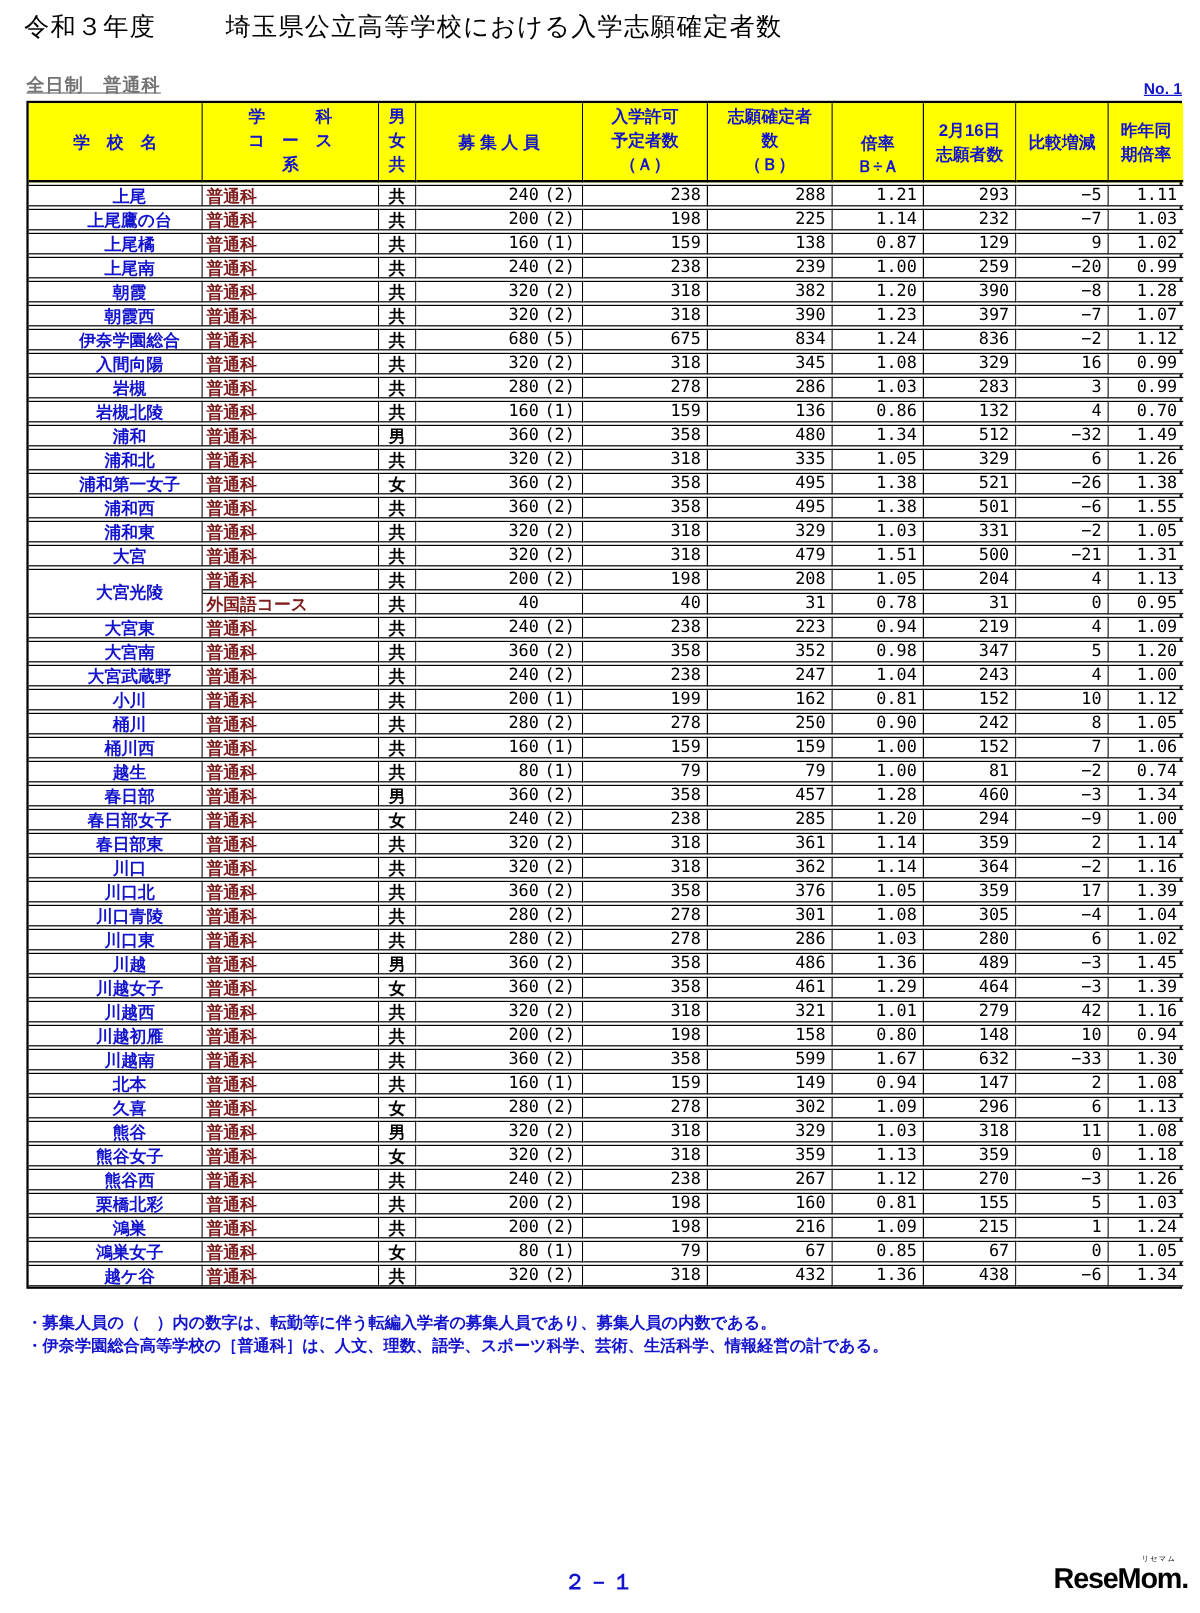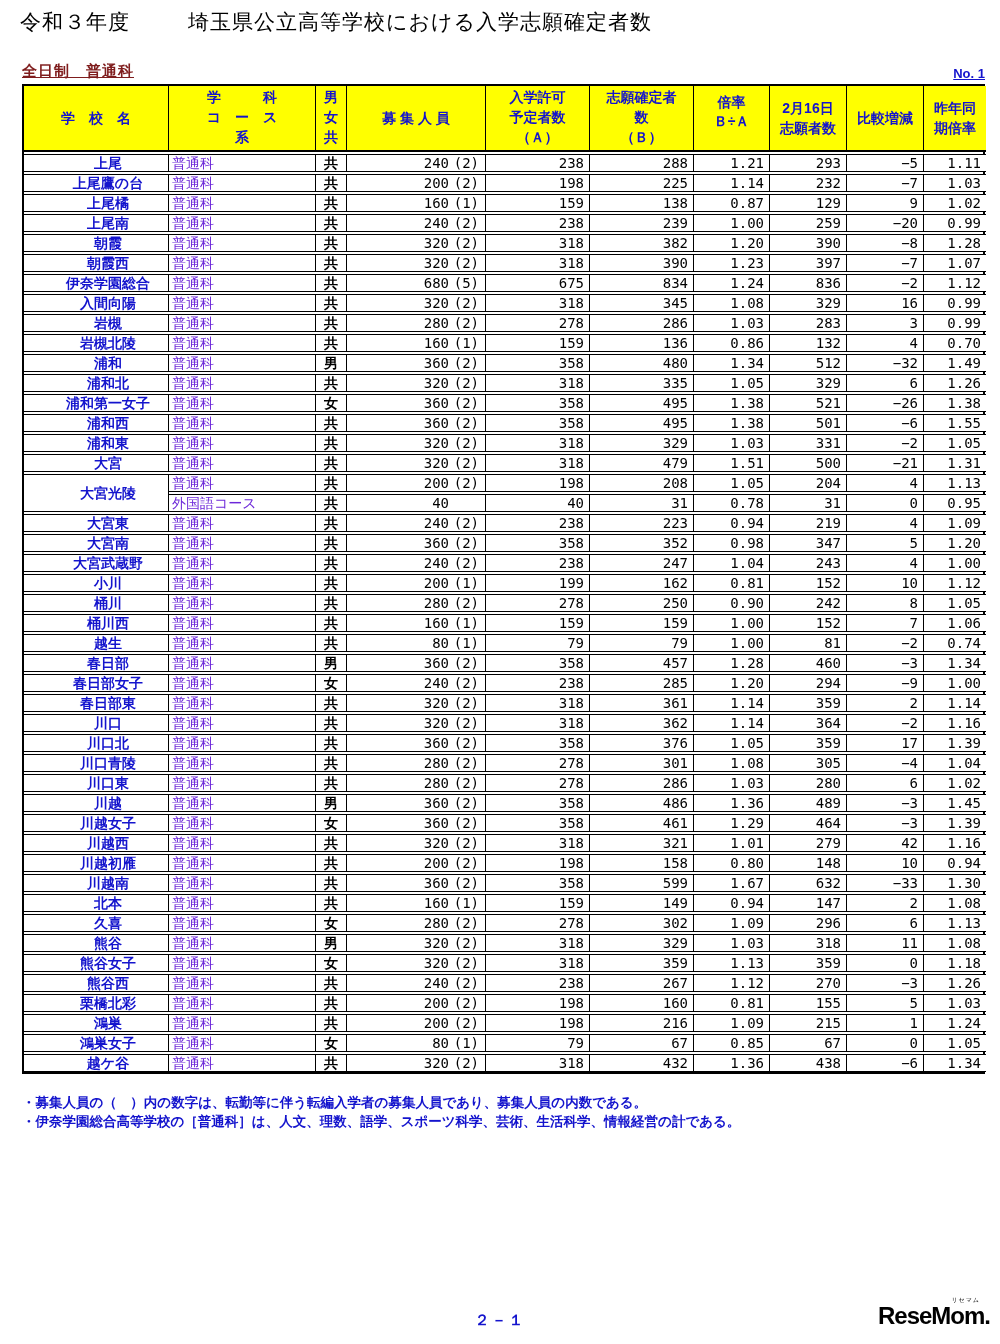--- a/index.html
+++ b/index.html
@@ -18,21 +18,21 @@
     letter-spacing: 1px; white-space: nowrap;
   }
   .doc-title .era { margin-right: 58px; }
 
   
   .meta-row {
     margin: 26px 15px 3px 22px;
     display: flex; justify-content: space-between; align-items: flex-end;
   }
   .subtitle {
-    color: #7f1d1d; font-weight: bold; font-size: 15px;
+    color: #737373; font-weight: bold; font-size: 15px;
     text-decoration: underline; letter-spacing: 1px;
   }
   .page-no {
     color: #1414cd; font-weight: bold; font-size: 13px;
     text-decoration: underline;
   }
 
   
   .table-wrap {
     margin: 0 15px 0 22px;
@@ -47,50 +47,50 @@
   th, td { padding: 0; vertical-align: middle; }
   th {
     background: #ffff00; color: #1414cd;
     border-right: 1px solid #000; border-bottom: 2px solid #000;
     font-size: 14px; font-weight: bold;
   }
   th:last-child { border-right: none; }
   .h { display: flex; flex-direction: column; justify-content: center; align-items: center; height: 64px; line-height: 19px; }
   .h3 { justify-content: space-between; padding: 2px 0 3px; }
   .h2 { gap: 1px; }
-  .spread { justify-content: flex-start; padding: 7px 0 2px; }
+  .spread { justify-content: flex-end; padding: 7px 0 2px; }
 
   td {
     height: 16px; line-height: 16px; font-size: 14px;
     border-top: 1px solid #000; border-bottom: 1px solid #000; border-right: 1px solid #000;
     background: #fff; overflow: hidden; white-space: nowrap;
   }
   td:last-child { border-right: none; }
 
   .c-school { color: #1414cd; font-weight: bold; padding-left: 24px; text-align: center; }
-  .c-course { color: #6d28d9; font-weight: normal; padding-left: 3px; text-align: left; }
+  .c-course { color: #7f1d1d; font-weight: bold; padding-left: 3px; text-align: left; }
   .c-gender { text-align: center; font-weight: bold; color: #000; }
   .c-num {
     text-align: right; padding-right: 5px;
     font-family: "DejaVu Sans Mono", "Liberation Mono", monospace;
   }
   .c-recruit { padding: 0; }
   .r-flex { display: flex; align-items: center; width: 100%; height: 100%;
             font-family: "DejaVu Sans Mono", "Liberation Mono", monospace; }
   .r-num { flex: 1; text-align: right; }
   .r-paren { width: 36px; text-align: right; padding-right: 6px; }
 
   
   .notes { margin: 19px 0 0 22px; color: #1414cd; font-weight: bold; font-size: 13.5px; line-height: 19px; }
 
   
   .page-label {
     position: absolute; left: 0; right: 0; bottom: 14px;
     text-align: center; color: #1414cd; font-weight: bold;
-    font-size: 15px; letter-spacing: 2px;
+    font-size: 18px; letter-spacing: 2px;
   }
   .logo {
     position: absolute; right: 10px; bottom: 16px;
     color: #000000; text-align: right; line-height: 1;
   }
   .logo-ruby { display: block; font-size: 6px; letter-spacing: 1px; margin: 0 10px 1px 0; }
   .logo-text { font-size: 24px; font-weight: bold; letter-spacing: -1px; }
 </style>
 </head>
 <body>

